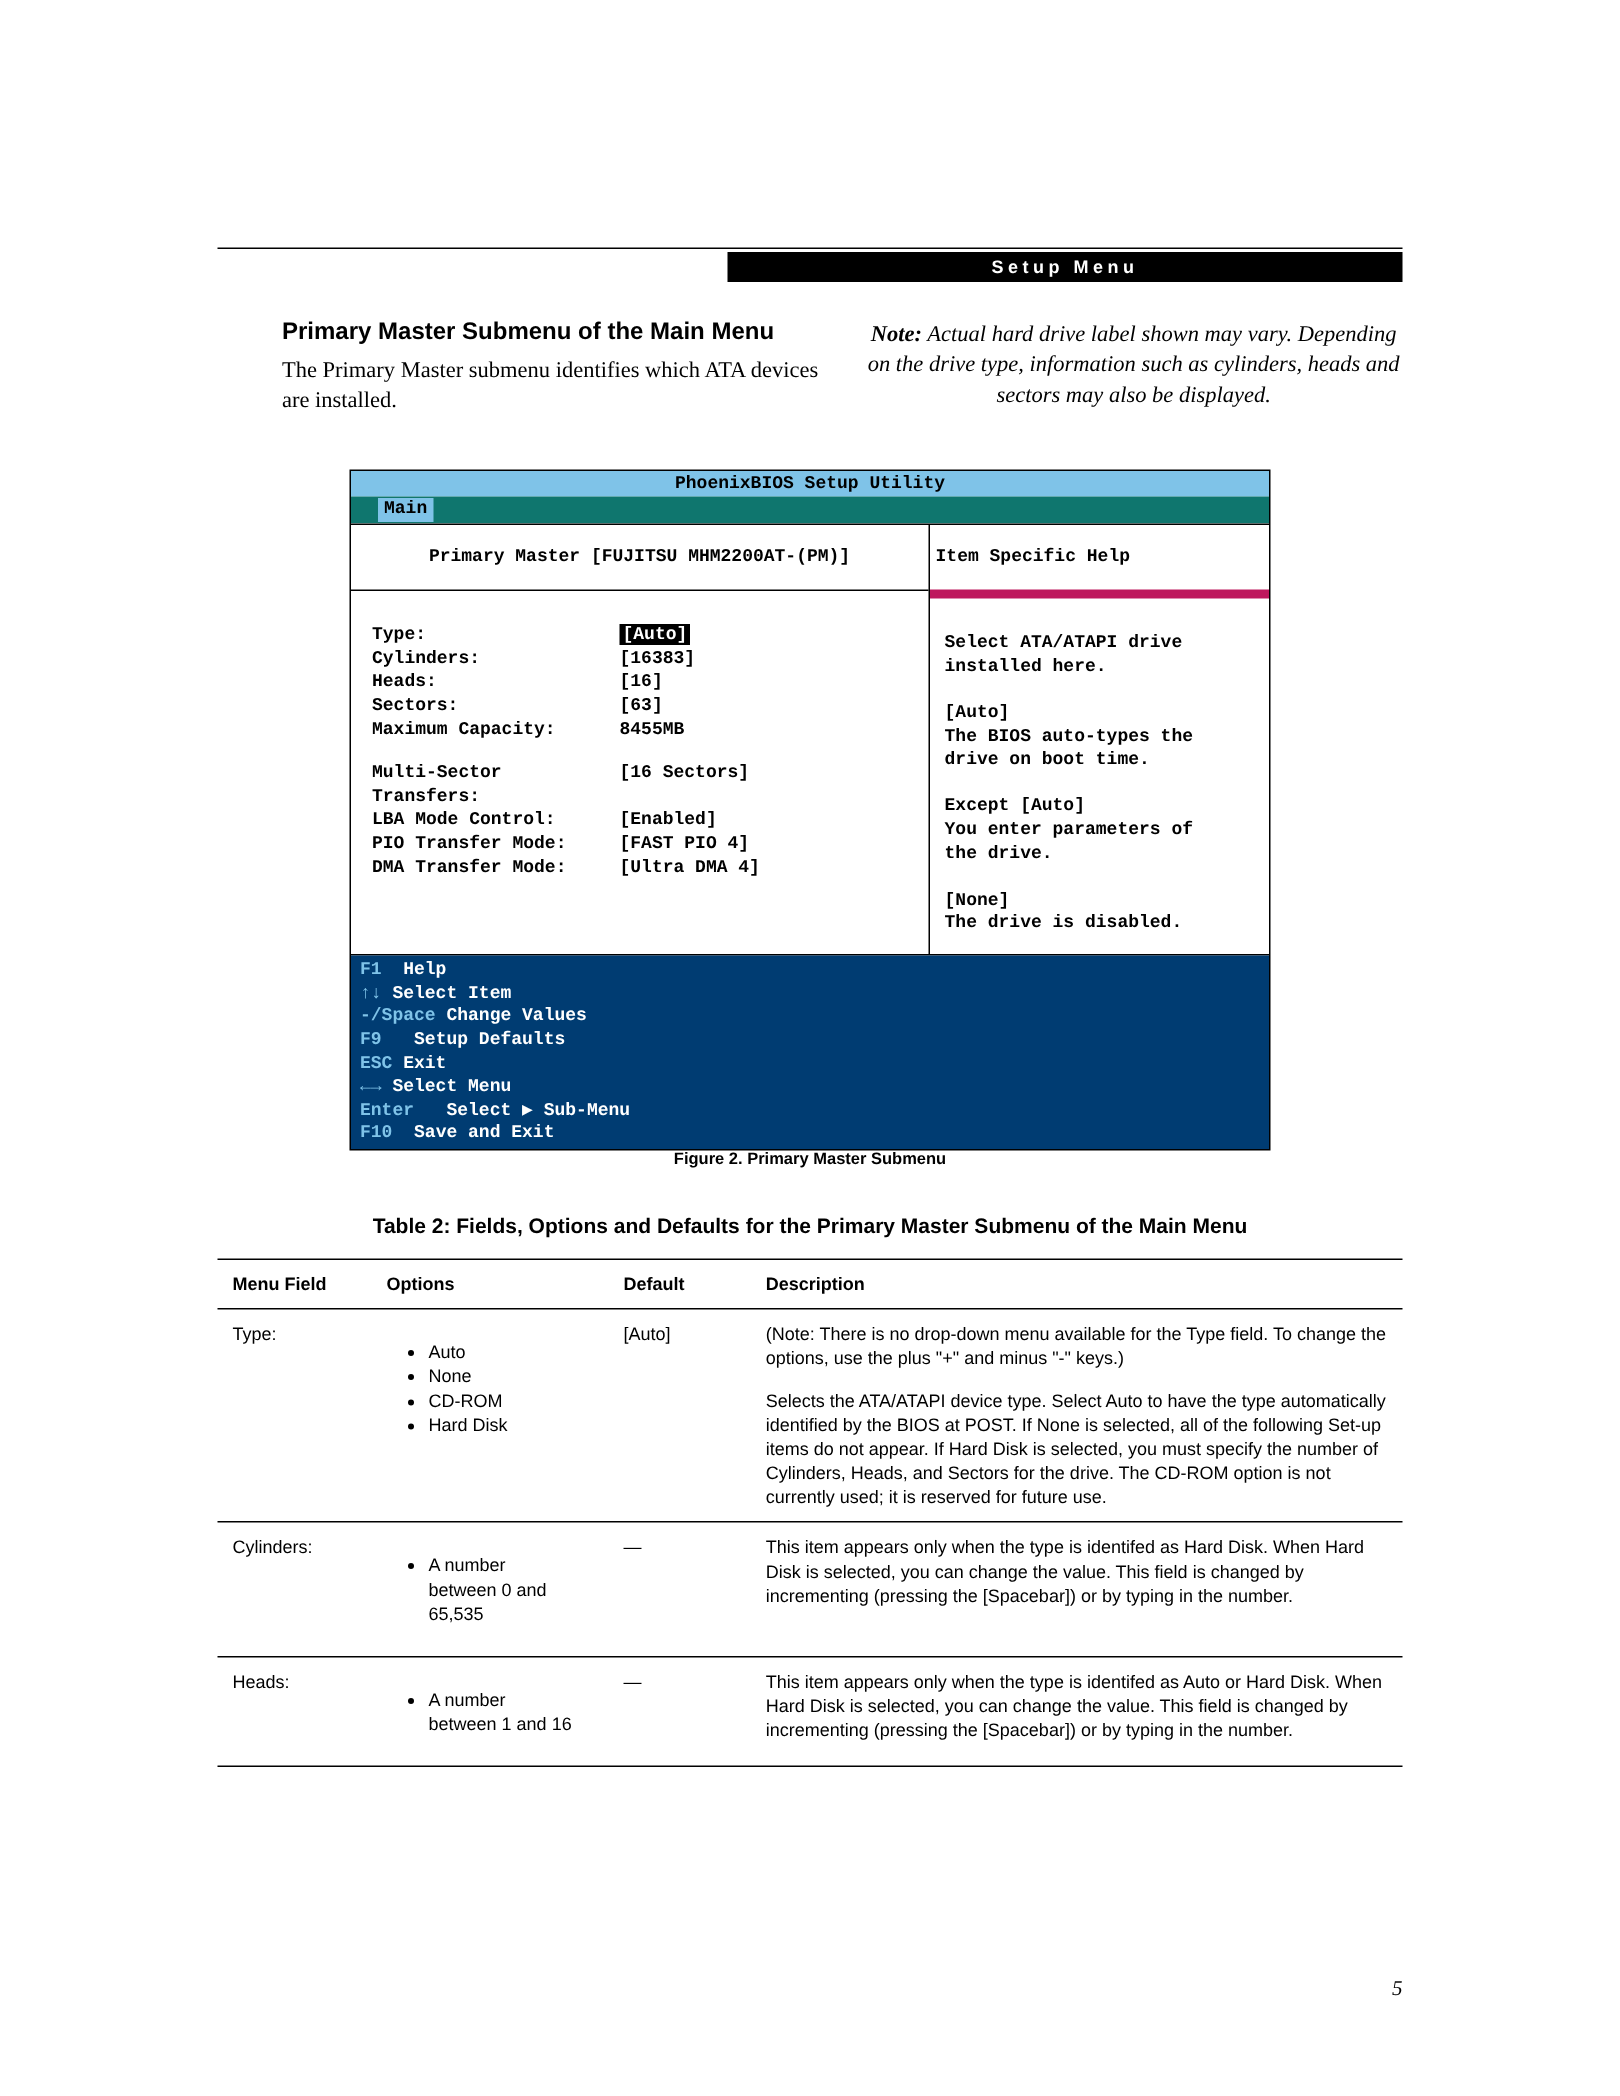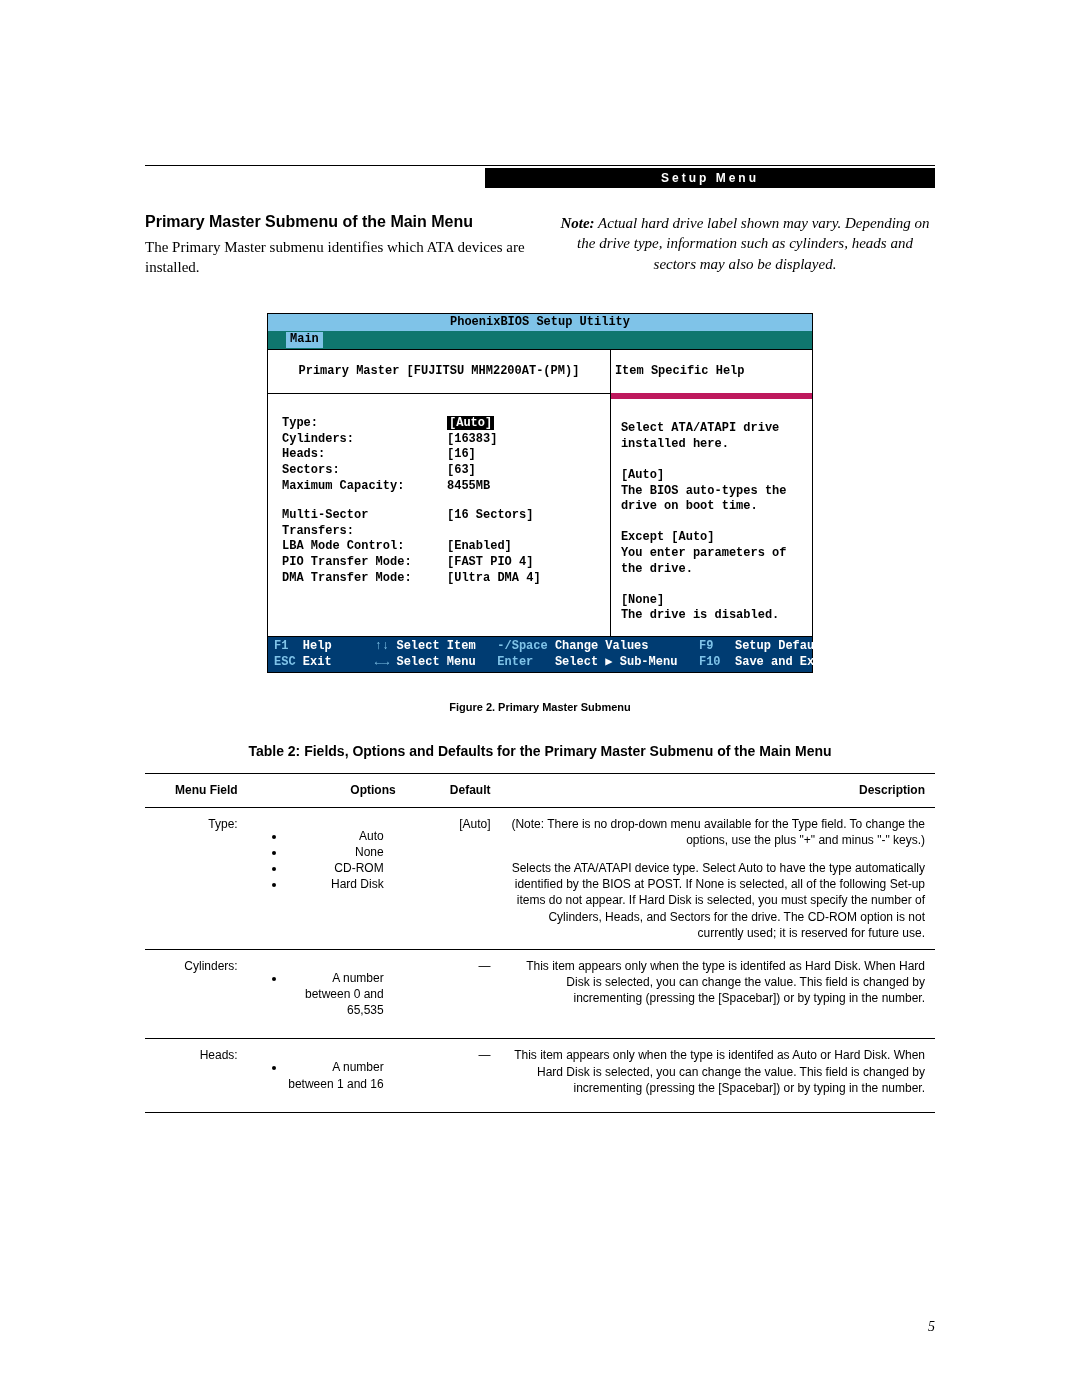--- a/index.html
+++ b/index.html
@@ -31,20 +31,21 @@
     font-size: 12px;
     letter-spacing: 3px;
     padding: 3px 12px;
     width: 450px;
     text-align: center;
   }
   .two-col {
     display: flex;
     gap: 30px;
     margin-bottom: 35px;
+    margin-left: 43px;
   }
   .col-left { flex: 1; }
   .col-right { flex: 1; }
   .section-title {
     font-family: Arial, sans-serif;
     font-weight: bold;
     font-size: 16px;
     margin-bottom: 6px;
   }
   .body-text {
@@ -54,22 +55,22 @@
   .note-text {
     font-style: italic;
     font-size: 15px;
     line-height: 1.35;
     text-align: center;
   }
   .note-label { font-weight: bold; font-style: italic; }
 
   
   .bios-figure {
-    width: 546px;
-    margin: 0 auto 28px auto;
+    width: 614px;
+    margin: 0 auto 0 auto;
     border: 1px solid #000;
     font-family: 'Courier New', monospace;
     font-size: 12px;
     font-weight: bold;
     line-height: 1.3;
   }
   .bios-title {
     background: #7fc3e8;
     color: #000;
     text-align: center;
@@ -119,21 +120,21 @@
   }
   .bios-help {
     padding: 22px 10px 12px 10px;
     font-weight: bold;
   }
   .bios-footer {
     background: #003c72;
     color: #fff;
     padding: 2px 6px;
   }
-  .bios-footer-row { display: flex; white-space: pre; }
+  .bios-footer-row { display: flex; white-space: pre; flex-direction: column; }
   .fkey { color: #7fc3e8; }
 
   .figure-caption {
     text-align: center;
     font-family: Arial, sans-serif;
     font-weight: bold;
     font-size: 11px;
     margin-bottom: 30px;
   }
 
@@ -147,21 +148,21 @@
   table.doc-table {
     width: 100%;
     border-collapse: collapse;
     font-family: Arial, sans-serif;
     font-size: 12px;
   }
   table.doc-table th, table.doc-table td {
     border-top: 1px solid #000;
     border-bottom: 1px solid #000;
     padding: 8px 10px;
-    text-align: right;
+    text-align: left;
     vertical-align: top;
     line-height: 1.35;
   }
   table.doc-table th {
     font-weight: bold;
   }
   table.doc-table ul {
     list-style: disc;
     padding-left: 16px;
     margin: 12px;

